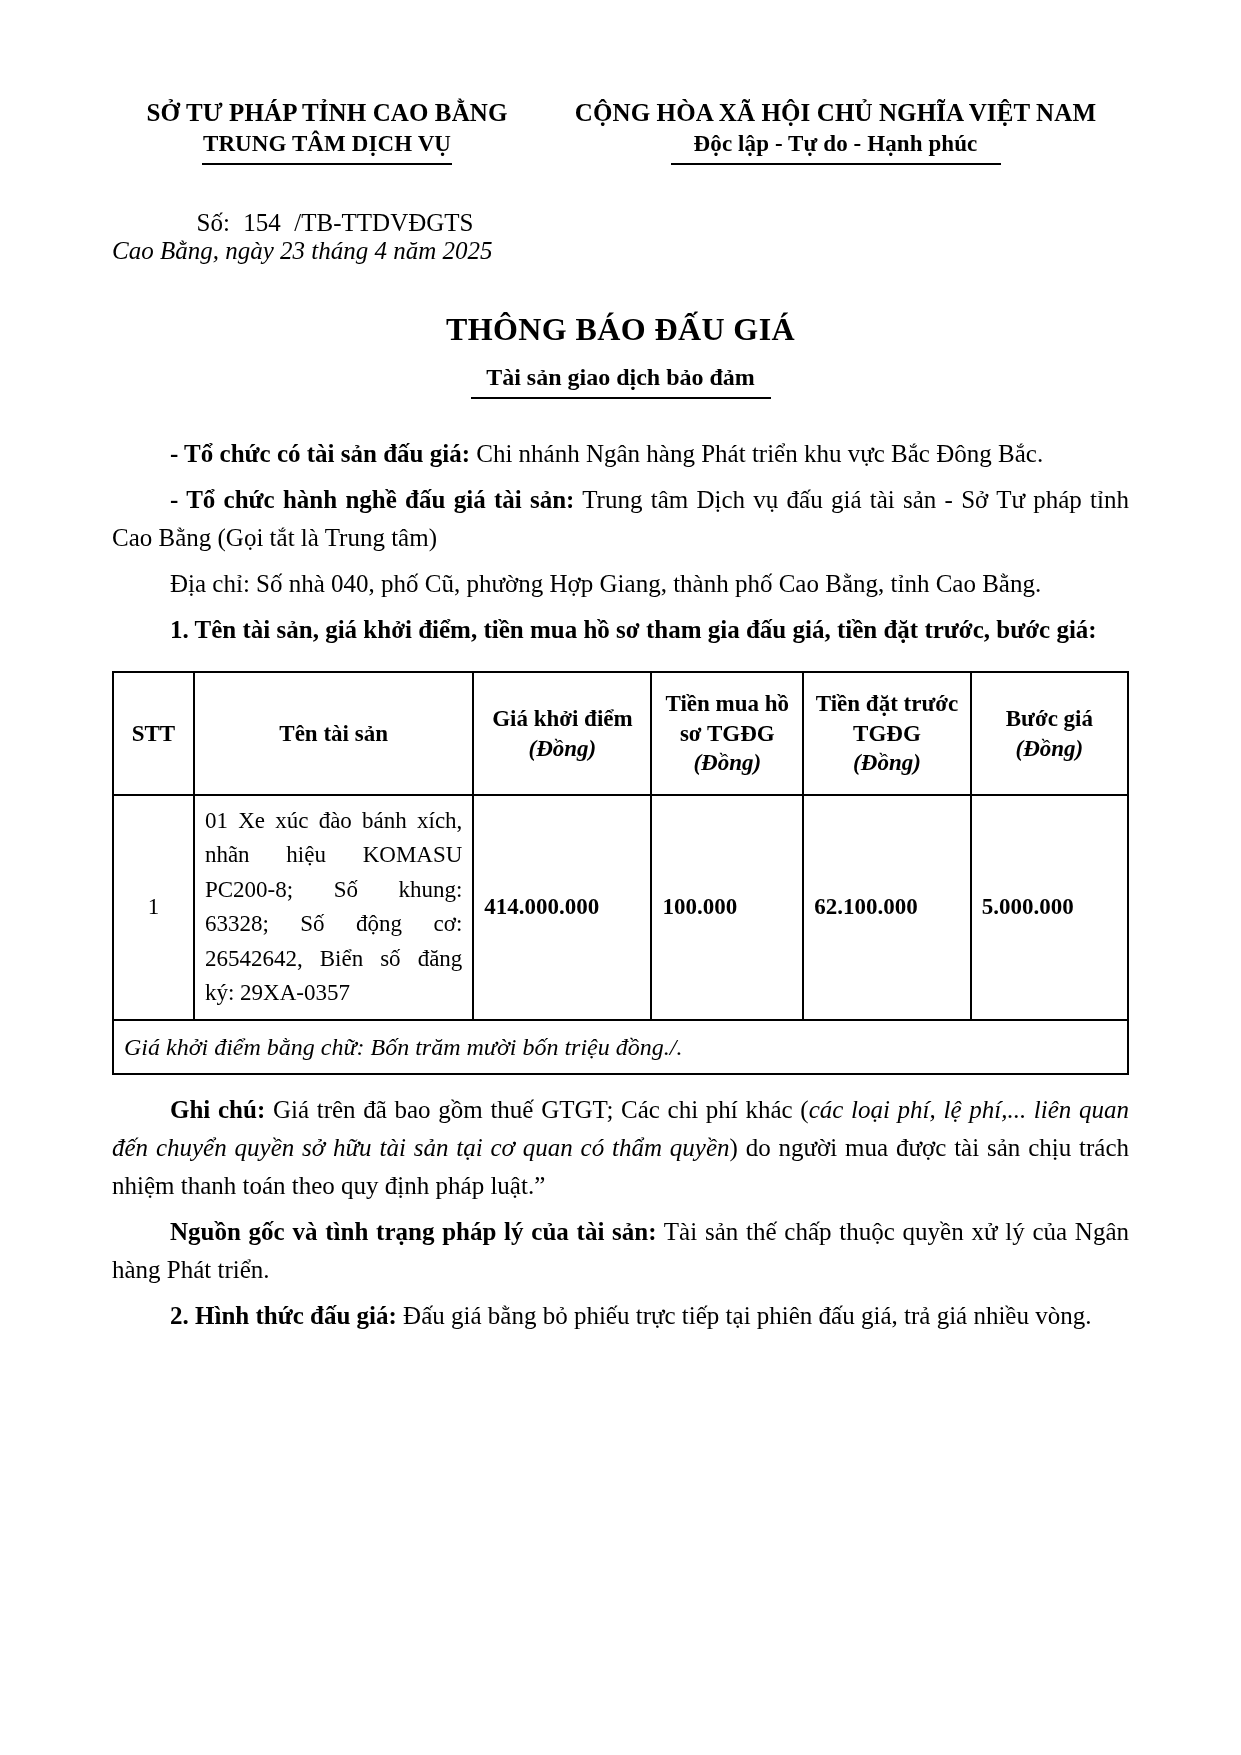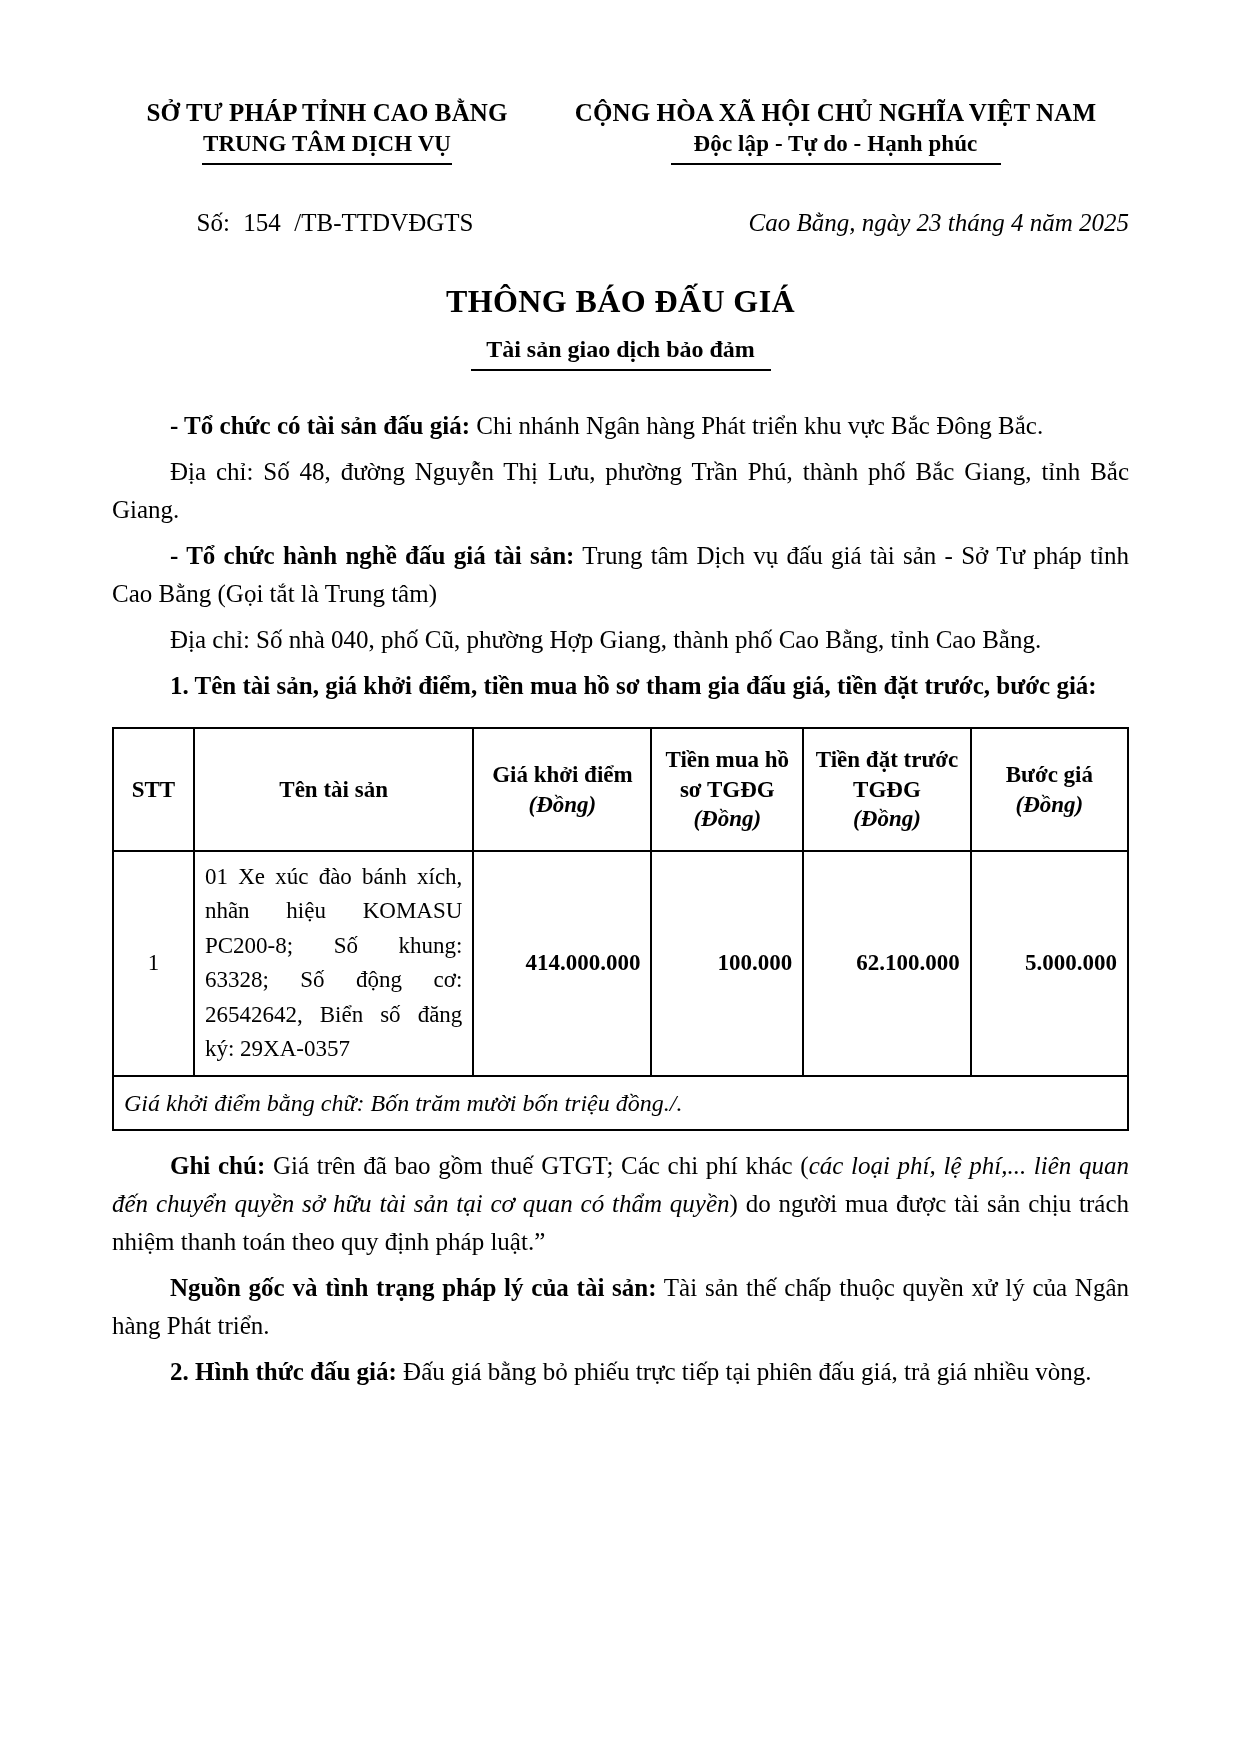--- a/index.html
+++ b/index.html
@@ -51,20 +51,21 @@
     height: 2px;
     background: #000;
     margin: 4px auto 0 auto;
   }
   .rule-left { width: 250px; }
   .rule-right { width: 330px; }
 
   
   .meta-row {
     display: flex;
+    flex-direction: column;
     align-items: baseline;
     margin-top: 44px;
     font-size: 25px;
   }
   .meta-number {
     width: 430px;
     text-align: center;
     padding-left: 8px;
   }
   .meta-number .num {
@@ -144,21 +145,21 @@
     text-align: center;
     vertical-align: middle;
     width: 66px;
   }
   td.col-name {
     text-align: justify;
     vertical-align: middle;
     line-height: 1.5;
   }
   td.col-num {
-    text-align: right;
+    text-align: left;
     vertical-align: middle;
     font-weight: bold;
     white-space: nowrap;
   }
   td.words {
     font-style: italic;
     text-align: left;
     font-size: 24px;
     padding: 12px 14px;
   }
@@ -208,21 +209,20 @@
     <div class="doc-subtitle">Tài sản giao dịch bảo đảm</div>
     <div class="title-rule"></div>
   </div>
 
   <div class="body">
 
     <div class="para">
       <b>- Tổ chức có tài sản đấu giá:</b><span> Chi nhánh Ngân hàng Phát triển khu vực Bắc Đông Bắc.</span>
     </div>
 
-    <div class="para">Địa chỉ: Số 48, đường Nguyễn Thị Lưu, phường Trần Phú, thành phố Bắc Giang, tỉnh Bắc Giang.</div>
 
     <div class="para">
       <b>- Tổ chức hành nghề đấu giá tài sản:</b><span> Trung tâm Dịch vụ đấu giá tài sản - Sở Tư pháp tỉnh Cao Bằng (Gọi tắt là Trung tâm)</span>
     </div>
 
     <div class="para">Địa chỉ: Số nhà 040, phố Cũ, phường Hợp Giang, thành phố Cao Bằng, tỉnh Cao Bằng.</div>
 
     <div class="para">
       <b>1. Tên tài sản, giá khởi điểm, tiền mua hồ sơ tham gia đấu giá, tiền đặt trước, bước giá:</b>
     </div>

